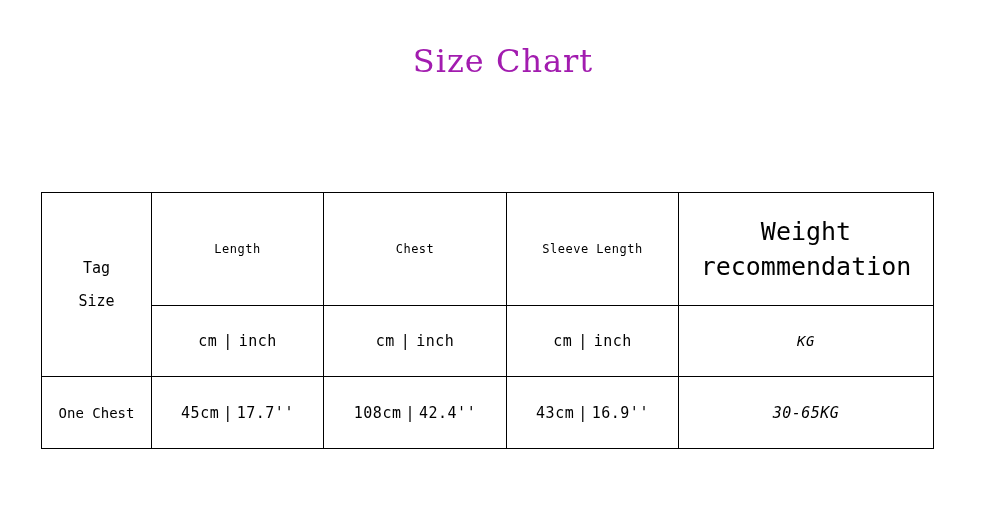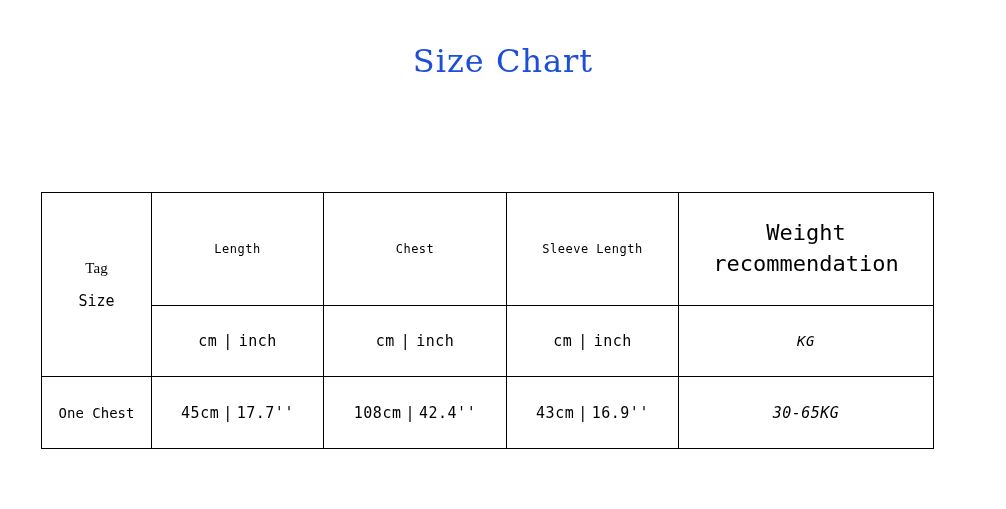--- a/index.html
+++ b/index.html
@@ -18,21 +18,21 @@
 
   .page-title {
     position: absolute;
     top: 42px;
     left: 0;
     width: 100%;
     text-align: center;
     font-family: "DejaVu Serif", serif;
     font-size: 32px;
     letter-spacing: 1px;
-    color: #1d4ed8;
+    color: #a21caf;
   }
 
   .chart-wrap {
     position: absolute;
     left: 41px;
     top: 192px;
     width: 892px;
   }
 
   table.size-chart {
@@ -59,31 +59,31 @@
 
   
   .r1 { height: 113px; }
   .r2 { height: 71px; }
   .r3 { height: 72px; }
 
   .tag-cell {
     font-size: 15px;
     line-height: 1.1;
   }
-  .tag-cell .tag-line1 { display: block; margin-bottom: 16px; font-family: Liberation Serif, serif; }
+  .tag-cell .tag-line1 { display: block; margin-bottom: 16px; }
   .tag-cell .tag-line2 { display: block; margin-top: 9px; }
 
   .head-label {
     font-size: 12px;
     letter-spacing: 0.5px;
   }
 
   .weight-head {
     font-family: "DejaVu Sans Mono", monospace;
-    font-size: 22px;
+    font-size: 25px;
     line-height: 1.4;
   }
   .weight-head .wl1 { display: block; }
   .weight-head .wl2 { display: block; }
 
   .unit-cell {
     font-size: 15px;
     letter-spacing: 0.5px;
   }
   .unit-cell .sep { padding: 0 6px; }

